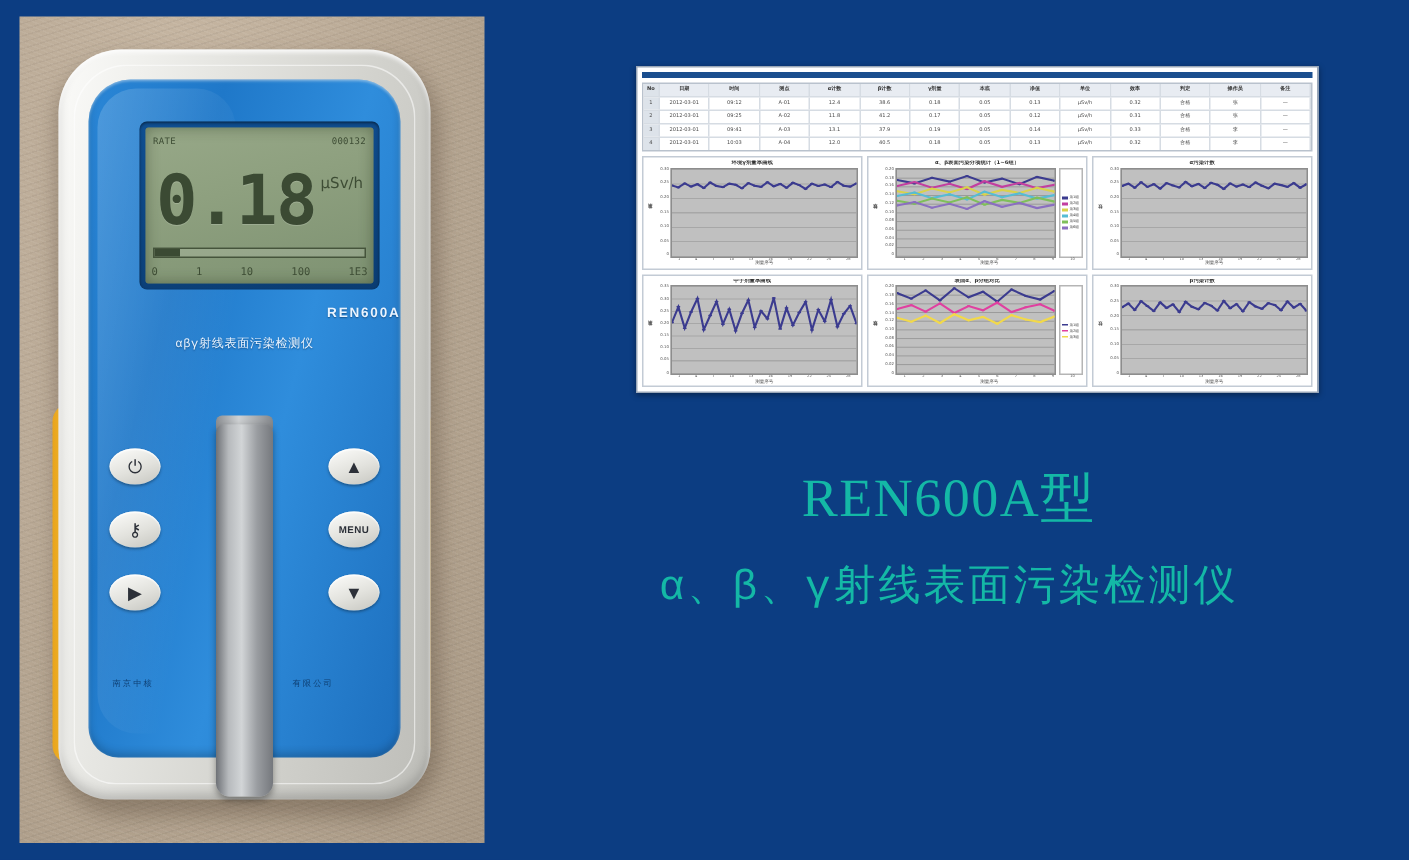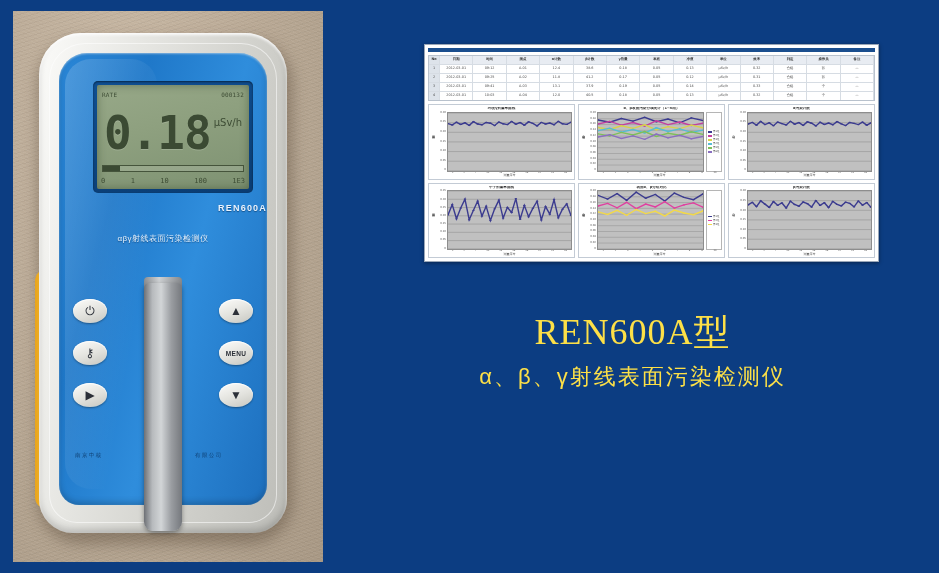--- a/index.html
+++ b/index.html
@@ -112,21 +112,21 @@
     font-family:"DejaVu Sans Mono", monospace; font-size:7px; color:#3d4c34;
   }
 
   
   .brand-wrap{
     position:absolute; left:46px; top:192px; width:208px;
     text-align:center; color:#eaf4ff;
     text-shadow:0 1px 1px rgba(0,40,80,.55);
   }
   .brand-model{ font-family:"Liberation Sans",sans-serif; font-size:9px; font-weight:700; letter-spacing:1.2px;text-align:right; }
-  .brand-cn{ font-family:Liberation Sans, sans-serif; font-size:8px; margin-top:20px; letter-spacing:.5px; }
+  .brand-cn{ font-family:Liberation Mono, monospace; font-size:8px; margin-top:10px; letter-spacing:.5px; }
 
   
   .keypad{ position:absolute; left:46px; top:282px; width:208px; height:120px; }
   .key{
     position:absolute; width:34px; height:24px; border-radius:50%;
     background:linear-gradient(160deg,#fdfdfb,#e2e2dd 55%,#c6c6c0);
     box-shadow:0 1px 2px rgba(0,0,0,.35), inset 0 1px 1px rgba(255,255,255,.9);
     display:flex; align-items:center; justify-content:center;
     color:#2c3038;
   }
@@ -230,29 +230,29 @@
     font-family:"DejaVu Sans",sans-serif; font-size:2.4px; color:#555; line-height:1;
   }
   .x-label{
     text-align:center; margin-left:16px;
     font-family:"DejaVu Sans",sans-serif; font-size:3px; color:#444; line-height:1.1;
   }
 
   
   #title-block{
     position:absolute; left:330px; top:312px; width:605px;
-    color:#fde047; text-align:center;
+    color:#14b8a6; text-align:center;
   }
   .title-model{
     font-family:"Liberation Serif", serif;
     font-size:36px; letter-spacing:1px; line-height:1.15;
   }
   .title-main{
-    font-family:Liberation Sans, sans-serif;
-    font-size:22px; letter-spacing:2px; line-height:1.3; margin-top:10px;
+    font-family:Liberation Mono, monospace;
+    font-size:28px; letter-spacing:2px; line-height:1.3; margin-top:22px;
     white-space:nowrap;
   }
 </style>
 </head>
 <body>
 
 <div id="product-photo">
   <div class="dev-shadow"></div>
 
   <div class="bumper left"></div>

